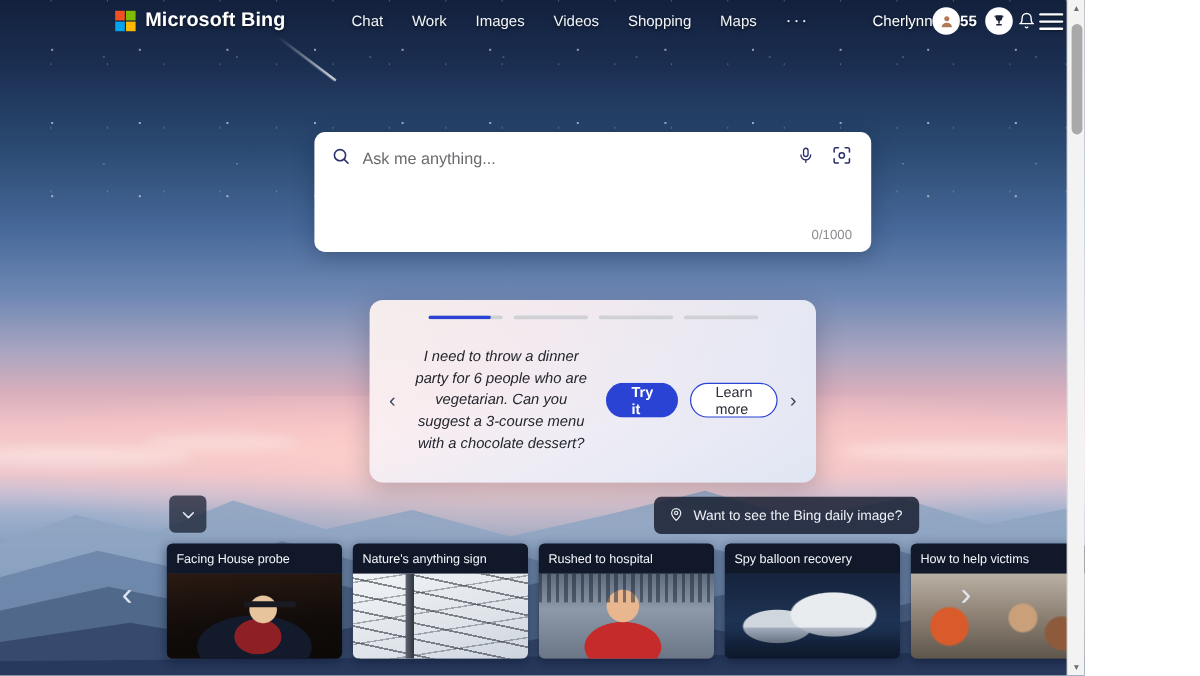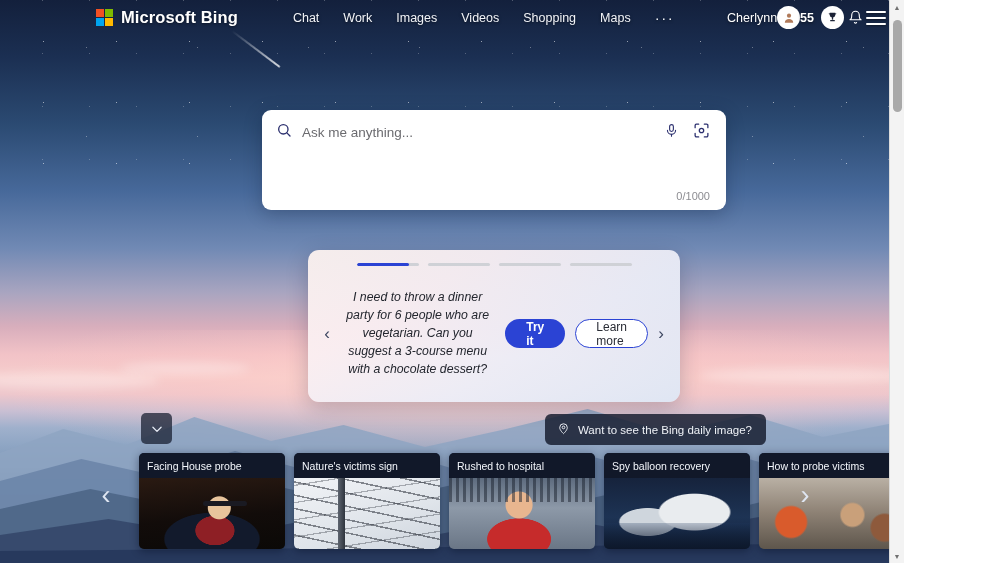--- a/index.html
+++ b/index.html
@@ -572,21 +572,21 @@
         <div class="news-img" style="background:
                radial-gradient(circle at 55% 42%, #e8c49c 0 11px, rgba(232,196,156,0) 12px),
                radial-gradient(ellipse 22% 34% at 52% 74%, #8e1f25 0 60%, rgba(142,31,37,0) 62%),
                radial-gradient(ellipse 46% 52% at 50% 86%, #121a2c 0 70%, rgba(18,26,44,0) 72%),
                linear-gradient(175deg,#2a1a12 0%, #120c0a 55%, #0b0907 100%);">
           <div style="position:absolute;left:44%;top:32%;width:30%;height:7%;background:#1a1a22;border-radius:4px;"></div>
         </div>
       </div>
 
       <div class="news-card">
-        <div class="news-head">Nature's victims sign</div>
+        <div class="news-head">Nature's anything sign</div>
         <div class="news-img" style="background:
                repeating-linear-gradient(12deg, rgba(40,45,55,.55) 0 1.5px, rgba(40,45,55,0) 1.5px 13px),
                repeating-linear-gradient(-9deg, rgba(40,45,55,.35) 0 1.2px, rgba(40,45,55,0) 1.2px 17px),
                linear-gradient(160deg,#f1f3f6 0%, #dfe4ea 60%, #cdd4dd 100%);">
           <div style="position:absolute;left:30%;top:0;width:5%;height:100%;background:linear-gradient(90deg,#5d646f,#2f353e);"></div>
         </div>
       </div>
 
       <div class="news-card">
         <div class="news-head">Rushed to hospital</div>
@@ -602,21 +602,21 @@
         <div class="news-head">Spy balloon recovery</div>
         <div class="news-img" style="background:
                radial-gradient(ellipse 34% 36% at 62% 48%, #e9ecef 0 70%, rgba(233,236,239,0) 74%),
                radial-gradient(ellipse 28% 28% at 30% 62%, #cfd6dd 0 68%, rgba(207,214,221,0) 72%),
                linear-gradient(180deg,#16233c 0%, #1d3354 55%, #122038 100%);">
           <div style="position:absolute;left:0;bottom:0;width:100%;height:36%;background:linear-gradient(180deg, rgba(30,55,95,.25), rgba(12,22,40,.85));"></div>
         </div>
       </div>
 
       <div class="news-card">
-        <div class="news-head">How to probe victims</div>
+        <div class="news-head">How to help victims</div>
         <div class="news-img" style="background:
                radial-gradient(circle at 22% 62%, #d95b2c 0 15px, rgba(217,91,44,0) 17px),
                radial-gradient(circle at 64% 52%, #c9a07a 0 11px, rgba(201,160,122,0) 13px),
                radial-gradient(circle at 86% 70%, #8e5a3c 0 13px, rgba(142,90,60,0) 15px),
                linear-gradient(180deg,#b9b0a4 0%, #8e8275 48%, #5e564c 100%);"></div>
       </div>
 
     </div>
   </div>
 

